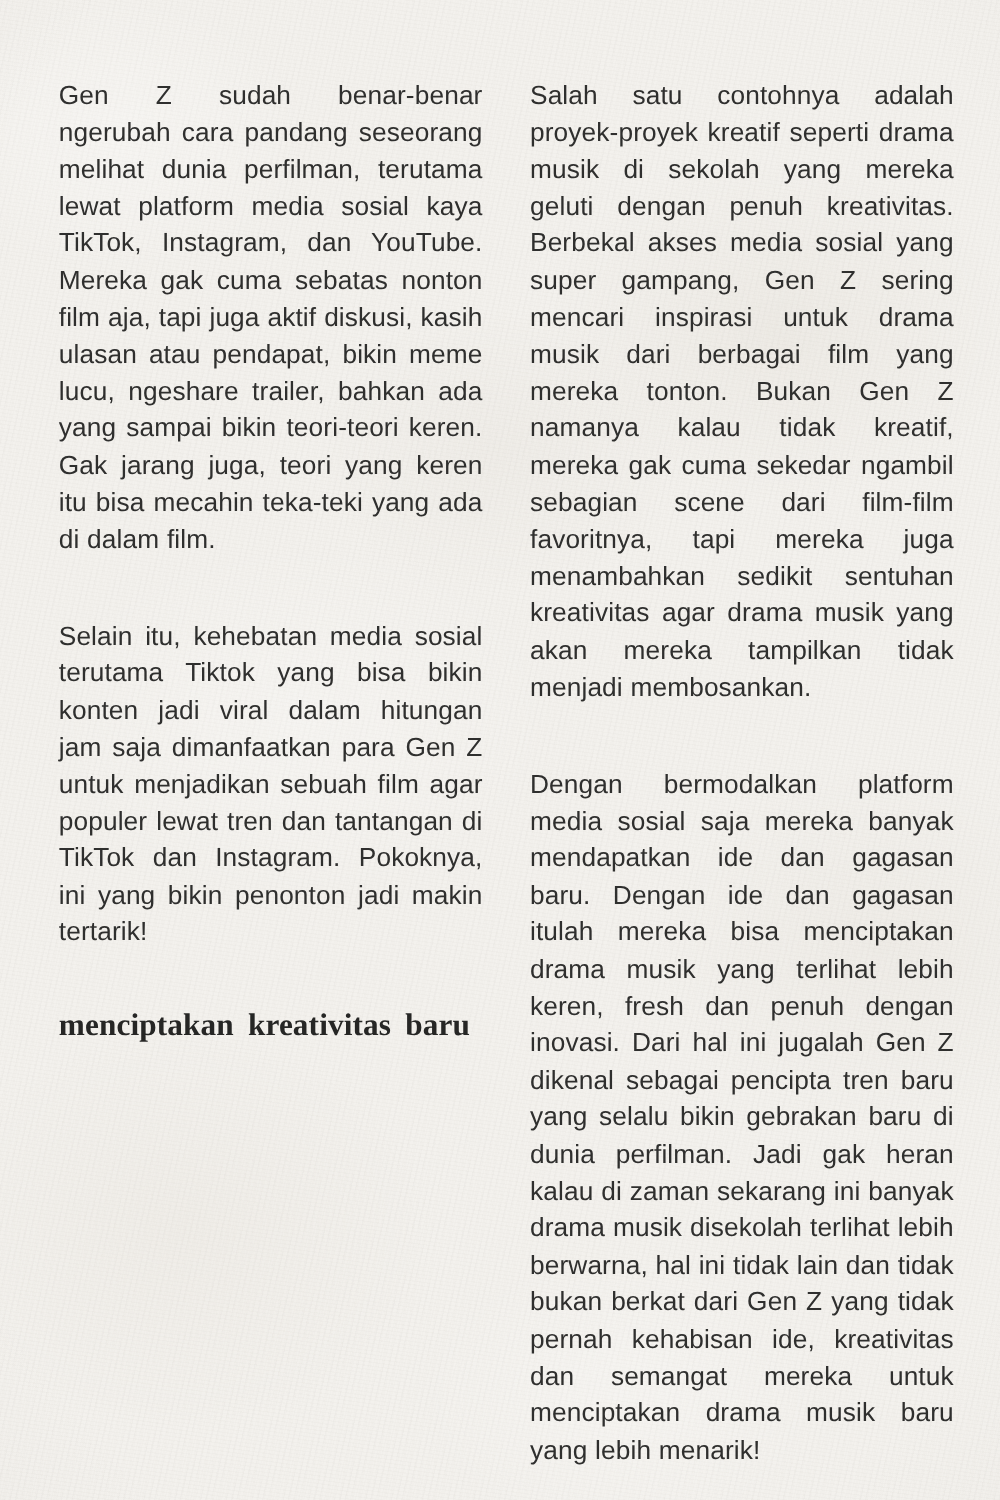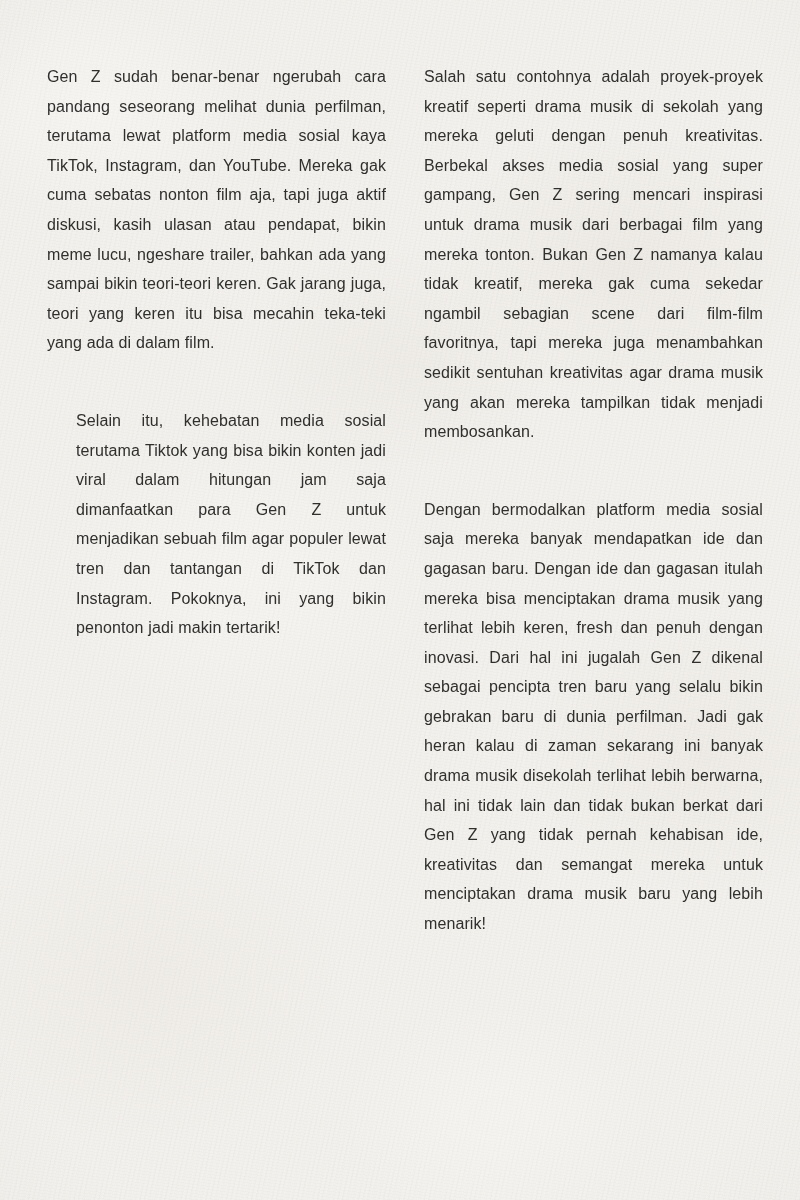--- a/index.html
+++ b/index.html
@@ -86,31 +86,31 @@
     z-index: 3;
   }
   .col {
     width: 339px;
     flex: 0 0 339px;
   }
 
   p.body-text {
     margin: 0 0 26px 0;
     font-family: "Liberation Sans", sans-serif;
-    font-size: 16px;
+    font-size: 21px;
     line-height: 29.6px;
     letter-spacing: 0.1px;
     color: #2f2f2e;
     text-align: justify;
     text-justify: inter-word;
     word-spacing: 0.2px;
   }
   p.body-text:last-child { margin-bottom: 0; }
 
-  p.body-text.gap-lg { margin-bottom: 44px; margin-left: 29px; }
+  p.body-text.gap-lg { margin-bottom: 44px; }
   p.body-text.gap-xl { margin-bottom: 48px; }
 
   h2.section-heading {
     margin: 0 0 44px 0;
     font-family: "Liberation Serif", "DejaVu Serif", serif;
     font-size: 25px;
     font-weight: 700;
     line-height: 31px;
     letter-spacing: 0.1px;
     color: #262625;
@@ -133,20 +133,21 @@
   <div class="paper-vignette"></div>
 
   <div class="columns">
 
     <div class="col">
       <p class="body-text gap-xl">Gen Z sudah benar-benar ngerubah cara pandang seseorang melihat dunia perfilman, terutama lewat platform media sosial kaya TikTok, Instagram, dan YouTube. Mereka gak cuma sebatas nonton film aja, tapi juga aktif diskusi, kasih ulasan atau pendapat, bikin meme lucu, ngeshare trailer, bahkan ada yang sampai bikin teori-teori keren. Gak jarang juga, teori yang keren itu bisa mecahin teka-teki yang ada di dalam film.</p>
 
       <p class="body-text gap-lg">Selain itu, kehebatan media sosial terutama Tiktok yang bisa bikin konten jadi viral dalam hitungan jam saja dimanfaatkan para Gen Z untuk menjadikan sebuah film agar populer lewat tren dan tantangan di TikTok dan Instagram. Pokoknya, ini yang bikin penonton jadi makin tertarik!</p>
 
       <h2 class="section-heading">
+        <span class="hl-line l1">menciptakan kreativitas baru</span>
       </h2>
 
     </div>
 
     <div class="col">
       <p class="body-text gap-xl">Salah satu contohnya adalah proyek-proyek kreatif seperti drama musik di sekolah yang mereka geluti dengan penuh kreativitas. Berbekal akses media sosial yang super gampang, Gen Z sering mencari inspirasi untuk drama musik dari berbagai film yang mereka tonton. Bukan Gen Z namanya kalau tidak kreatif, mereka gak cuma sekedar ngambil sebagian scene dari film-film favoritnya, tapi mereka juga menambahkan sedikit sentuhan kreativitas agar drama musik yang akan mereka tampilkan tidak menjadi membosankan.</p>
 
       <p class="body-text">Dengan bermodalkan platform media sosial saja mereka banyak mendapatkan ide dan gagasan baru. Dengan ide dan gagasan itulah mereka bisa menciptakan drama musik yang terlihat lebih keren, fresh dan penuh dengan inovasi. Dari hal ini jugalah Gen Z dikenal sebagai pencipta tren baru yang selalu bikin gebrakan baru di dunia perfilman. Jadi gak heran kalau di zaman sekarang ini banyak drama musik disekolah terlihat lebih berwarna, hal ini tidak lain dan tidak bukan berkat dari Gen Z yang tidak pernah kehabisan ide, kreativitas dan semangat mereka untuk menciptakan drama musik baru yang lebih menarik!</p>
     </div>
 

